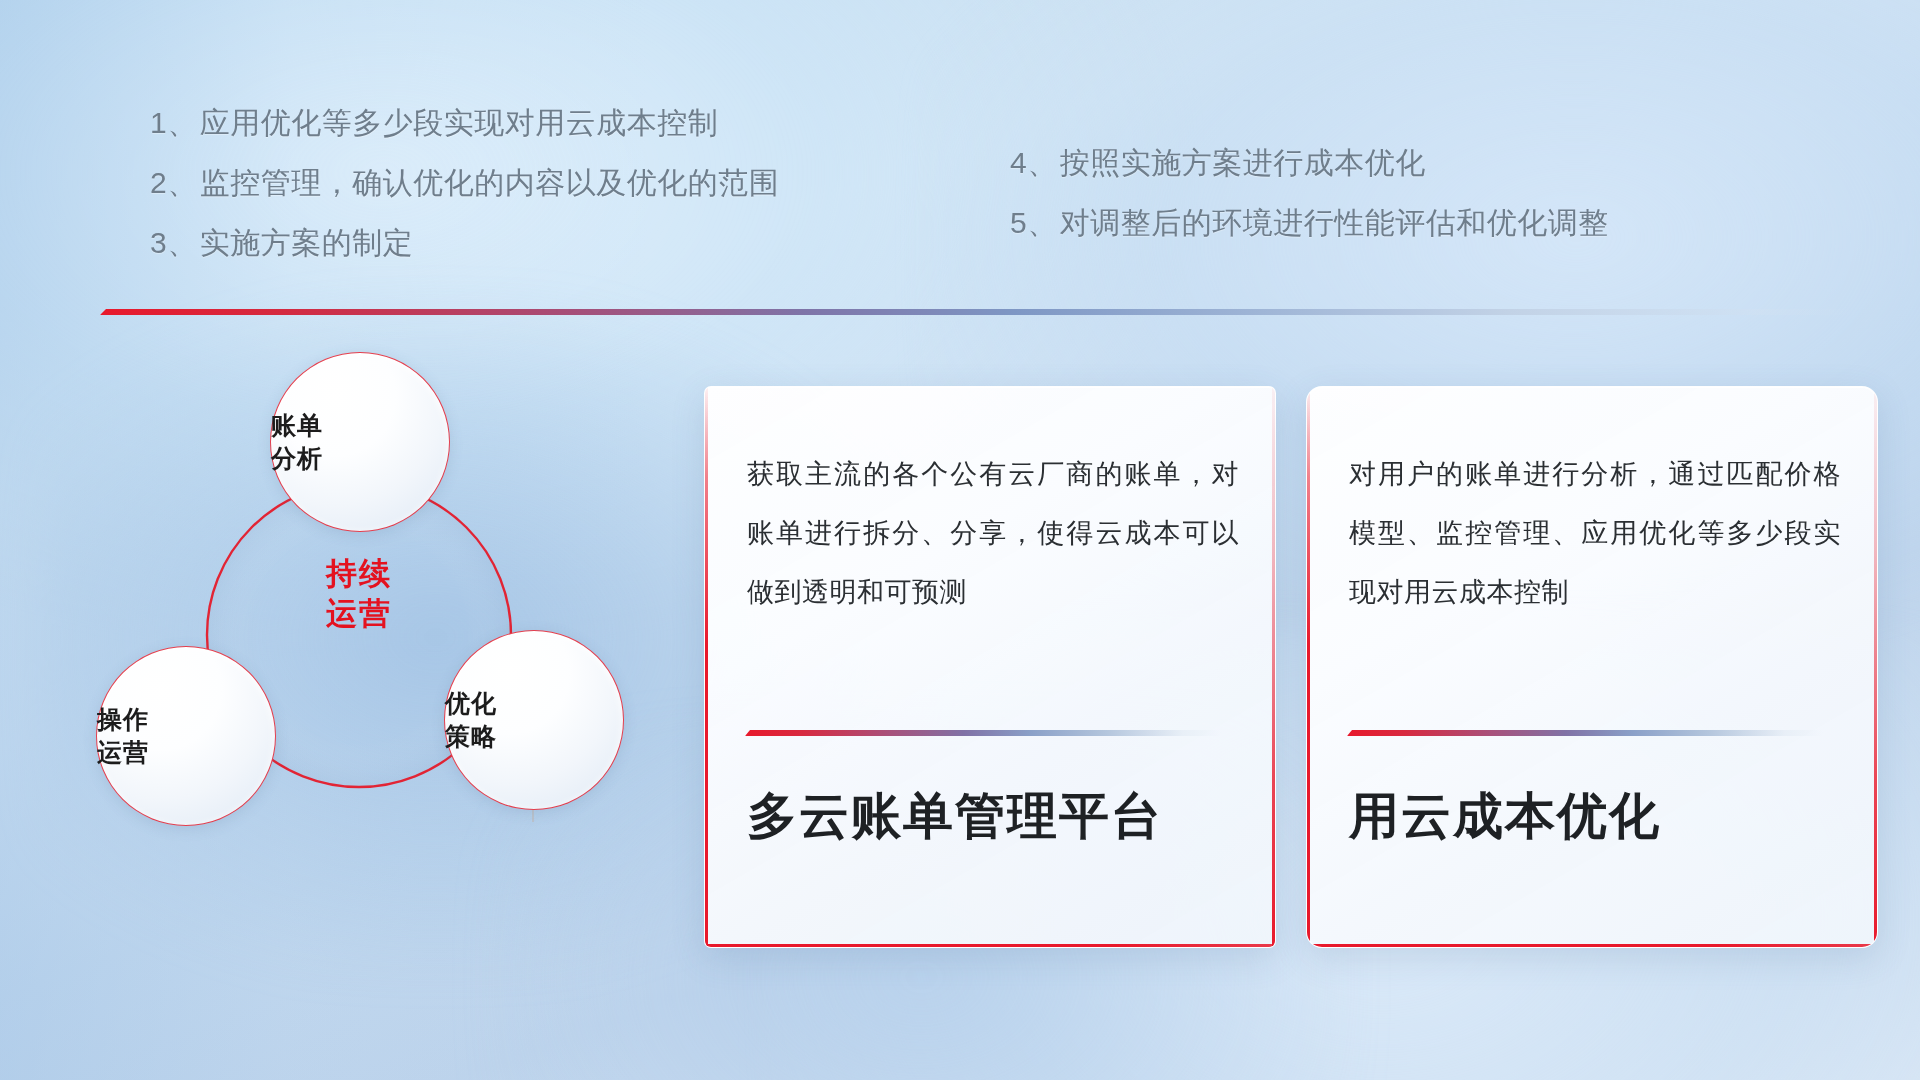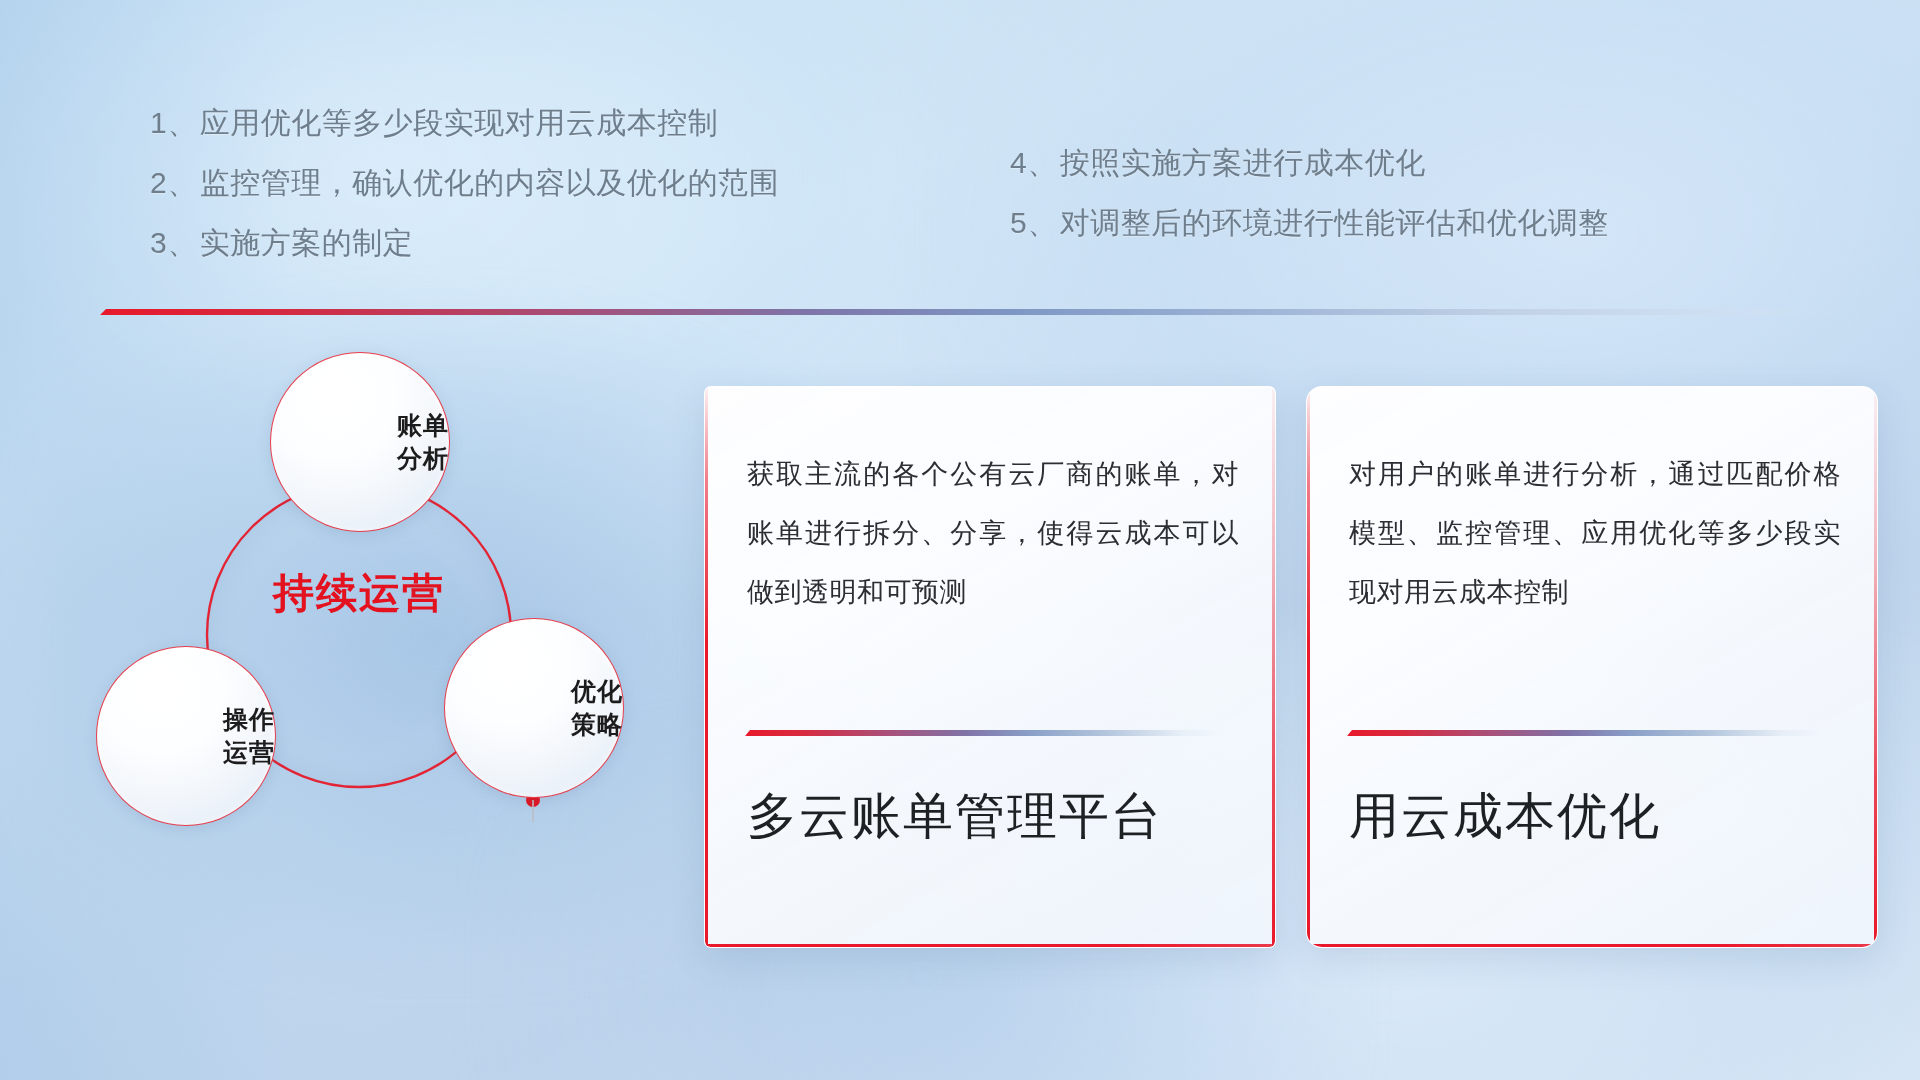--- a/index.html
+++ b/index.html
@@ -163,45 +163,46 @@
         #fdfeff 34%,
         #f2f6fb 62%,
         #e6eef7 84%,
         #dfe9f4 100%);
     border: 1.6px solid rgba(226,36,52,0.88);
     box-shadow:
       0 3px 14px rgba(80,110,150,0.16),
       inset 0 2px 8px rgba(255,255,255,0.95);
     display: flex;
     flex-direction: column;
-    align-items: flex-end;
+    align-items: flex-start;
     justify-content: center;
     text-align: center;
     color: #1c1c1c;
     font-size: 25px;
     font-weight: bold;
     line-height: 1.32;
     letter-spacing: 1px;
     z-index: 4;
   }
   .bubble-top  { left: 174px; top: 0px;   width: 178px; height: 178px; }
   .bubble-bl   { left: 0px;   top: 294px; width: 178px; height: 178px; }
-  .bubble-br   { left: 348px; top: 266px; width: 178px; height: 178px; }
+  .bubble-br   { left: 348px; top: 278px; width: 178px; height: 178px; }
 
   .venn-center {
     position: absolute;
     left: 156px;
     top: 182px;
     width: 214px;
     height: 120px;
     display: flex;
+    flex-direction: column;
     align-items: center;
     justify-content: center;
     color: #e4121f;
-    font-size: 41px;
+    font-size: 31px;
     font-weight: bold;
     line-height: 1.3;
     letter-spacing: 2px;
     text-align: center;
     z-index: 5;
   }
 
   
   .card {
     position: absolute;
@@ -284,21 +285,21 @@
     clip-path: polygon(5px 0, 100% 0, 100% 100%, 0 100%);
     border-radius: 1px;
   }
 
   .card-title {
     position: absolute;
     left: 42px;
     top: 396px;
     color: #1e2124;
     font-size: 50px;
-    font-weight: normal;
+    font-weight: bold;
     letter-spacing: 2px;
     white-space: nowrap;
   }
 </style>
 </head>
 <body>
 
 <div id="stage">
 
   <div class="bg-base"></div>

